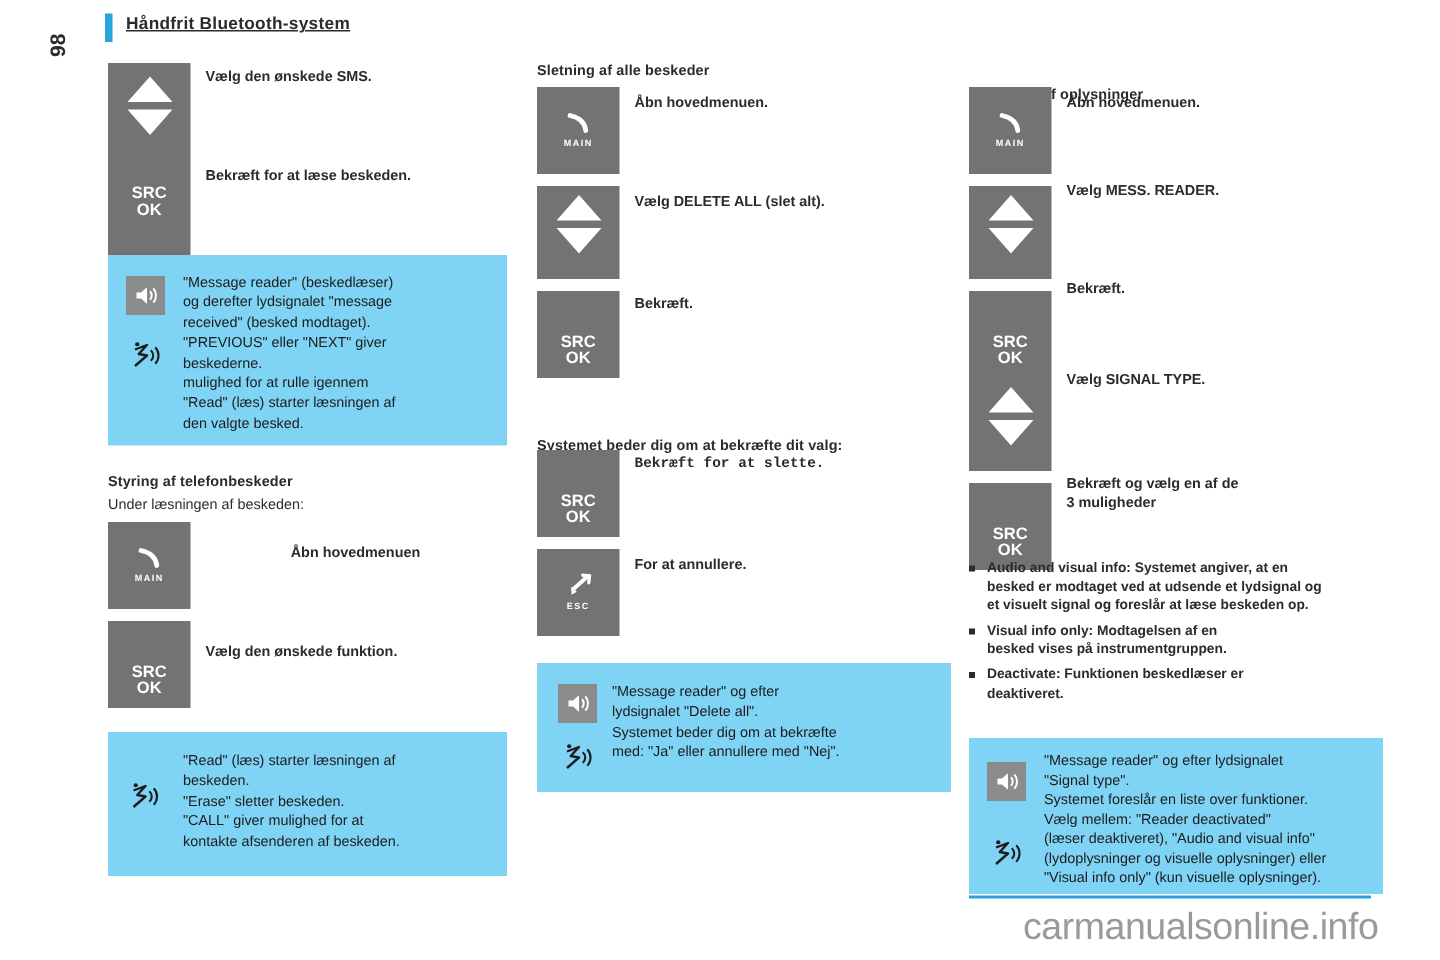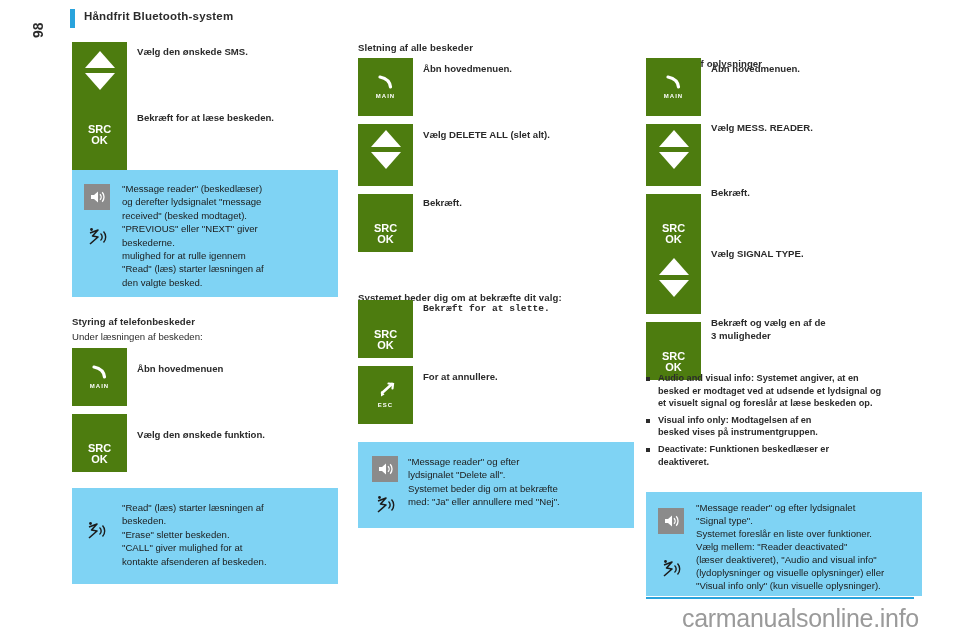--- a/index.html
+++ b/index.html
@@ -13,20 +13,21 @@
 
   
   .accent-bar {
     position: absolute; left: 70px; top: 9px;
     width: 5px; height: 19px; background: #29a3dc;
   }
   .doc-title {
     position: absolute; left: 84px; top: 10px;
     font-size: 11.5px; font-weight: bold; color: #2b2b2b;
     letter-spacing: .2px;
+    text-decoration: underline;
   }
   .page-number {
     position: absolute; left: 30px; top: 38px;
     font-size: 14px; font-weight: bold; color: #2b2b2b;
     transform: rotate(-90deg); transform-origin: left top;
     white-space: nowrap;
   }
   .section-head {
     font-size: 9.6px; font-weight: bold; color: #2b2b2b;
     letter-spacing: .1px;
@@ -34,21 +35,21 @@
   .sub-head {
     font-size: 9.6px; color: #2b2b2b;
   }
   .step-text {
     font-size: 9.6px; font-weight: bold; color: #2b2b2b;
     line-height: 13px;
   }
 
   
   .key {
-    position: absolute; background: #4d7c0f;
+    position: absolute; background: #737373;
     display: flex; flex-direction: column;
     align-items: center; justify-content: center;
   }
   .tri-up, .tri-down {
     width: 0; height: 0; border-left: 15px solid transparent;
     border-right: 15px solid transparent;
   }
   .tri-up { border-bottom: 17px solid #ffffff; }
   .tri-down { border-top: 17px solid #ffffff; margin-top: 5px; }
   .srcok {
@@ -151,21 +152,21 @@
 
   <div class="section-head" style="position:absolute; left:72px; top:316px;">Styring af telefonbeskeder</div>
   <div class="sub-head" style="position:absolute; left:72px; top:331px;text-align:right;">Under læsningen af beskeden:</div>
 
   <div class="key" style="left:72px; top:348px; width:55px; height:58px;">
     <svg width="18" height="16" viewBox="0 0 18 16">
       <path d="M3 2 C10 3.5 13 7 13.5 12" stroke="#fff" stroke-width="3.2" fill="none" stroke-linecap="round"></path>
     </svg>
     <div class="main-label">MAIN</div>
   </div>
-  <div class="step-text" style="position:absolute; left:137px; top:362px; width:200px;">Åbn hovedmenuen</div>
+  <div class="step-text" style="position:absolute; left:137px; top:362px; width:200px;text-align:center;">Åbn hovedmenuen</div>
 
   <div class="key" style="left:72px; top:414px; width:55px; height:58px; justify-content:flex-end; padding-bottom:7px;">
     <div class="srcok">SRC<span class="ok">OK</span></div>
   </div>
   <div class="step-text" style="position:absolute; left:137px; top:428px; width:200px;">Vælg den ønskede funktion.</div>
 
   <div class="note" style="left:72px; top:488px; width:266px; height:96px;">
     <div class="note-icons" style="left:14px; top:32px;">
       <div class="voice-icon">
         <svg width="22" height="22" viewBox="0 0 22 22">

